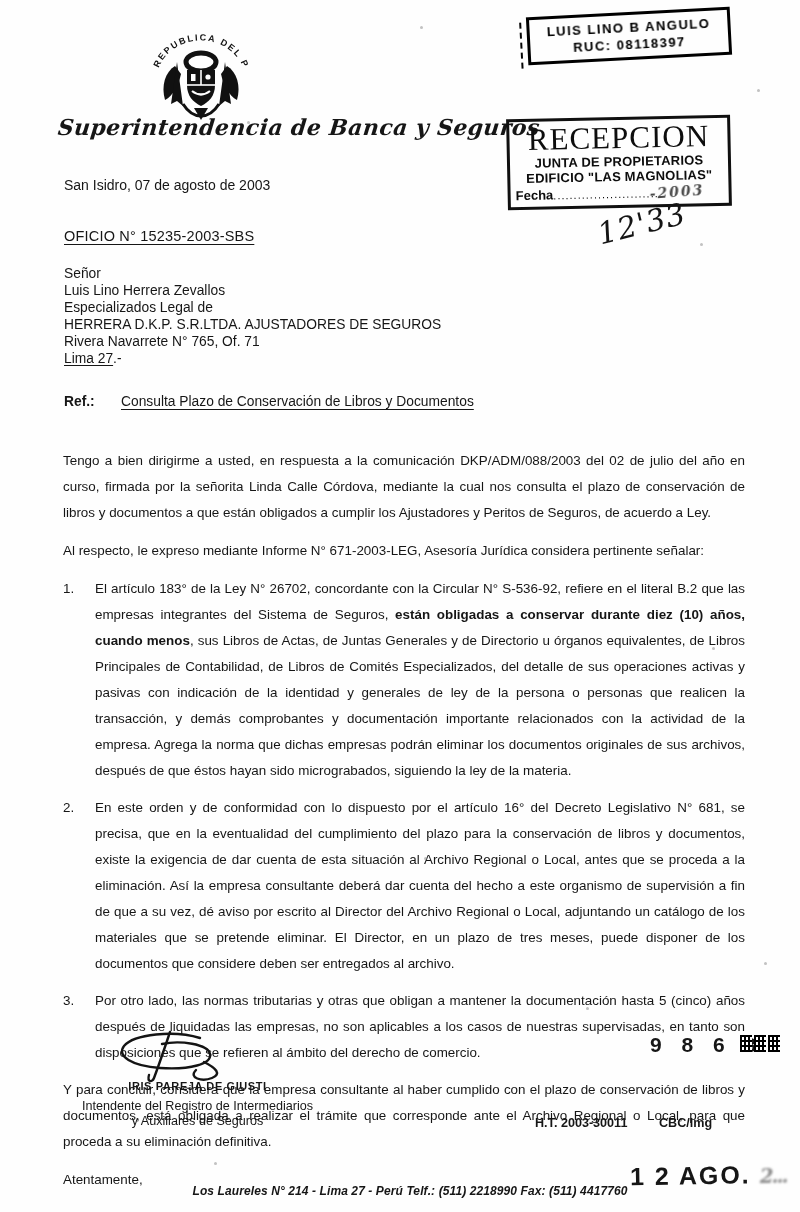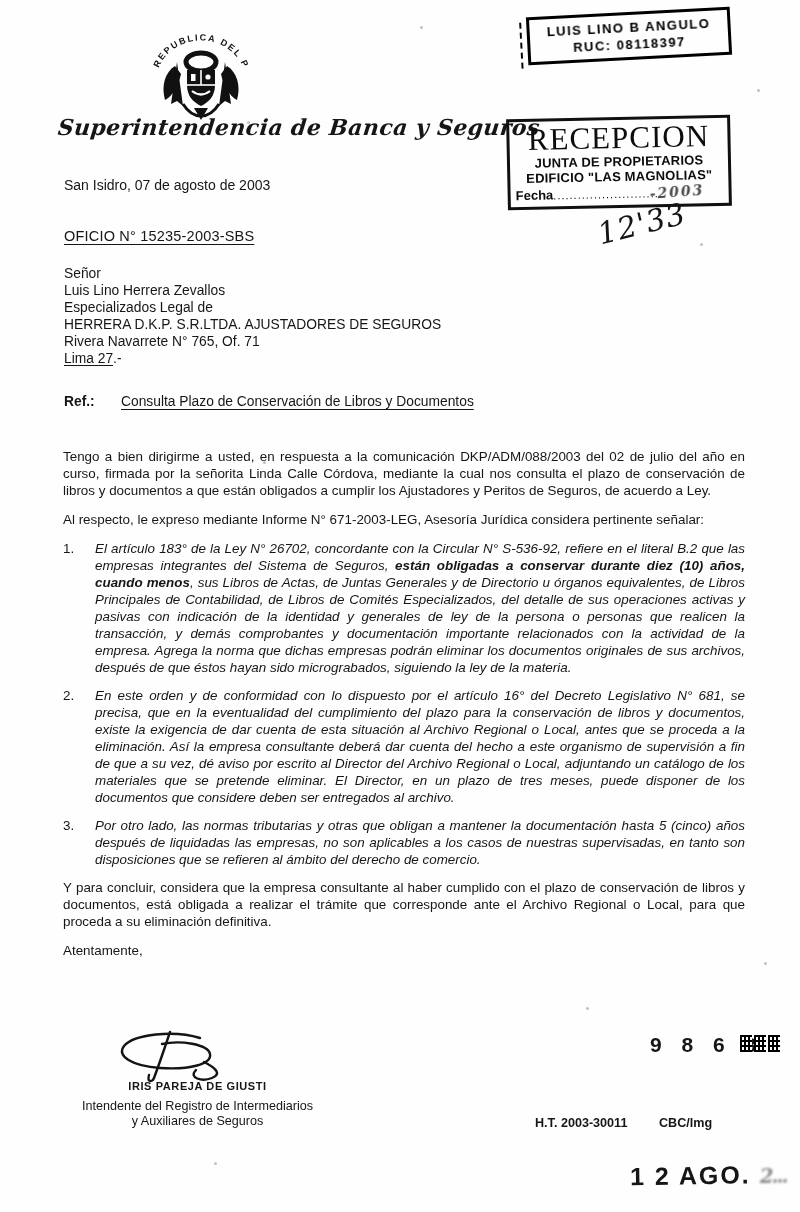--- a/index.html
+++ b/index.html
@@ -65,26 +65,26 @@
   }
   .addressee { position:absolute; left:64px; top:266px; font-size:13.8px; line-height:16.9px; }
   .city-underline { text-decoration:underline; text-underline-offset:2px; }
   .ref-row { position:absolute; left:64px; top:394px; display:flex; font-size:13.8px; }
   .ref-label { width:57px; font-weight:bold; }
   .ref-text { text-decoration:underline; text-underline-offset:3px; }
 
   
   .body-block {
     position:absolute; left:63px; top:448px; width:682px;
-    font-size:13.4px; line-height:17px; text-align:justify;
+    font-size:13.4px; line-height:26px; text-align:justify;
   }
   .para { margin-bottom:12px; }
   .item { display:flex; margin-bottom:11px; }
   .item-num { width:32px; flex:none; }
-  .item-text { flex:1; text-align:justify;font-style:italic; }
+  .item-text { flex:1; text-align:justify; }
   .bold { font-weight:bold; }
   .farewell { margin-top:8px; text-align:left; }
 
   
   .signature-svg { position:absolute; left:104px; top:1028px; }
   .signer-name {
     position:absolute; left:75px; top:1080px; width:245px; text-align:center;
     font-weight:bold; font-size:11px; letter-spacing:0.6px;
   }
   .signer-title1, .signer-title2 {
@@ -229,20 +229,21 @@
   <div class="registry-number">9 8 6 3</div>
   <div class="smudge" style="left:740px;">
     <span></span><span></span><span></span>
   </div>
 
   <div class="ht-row">
     <span class="ht-code">H.T. 2003-30011</span>
     <span>CBC/lmg</span>
   </div>
 
+  <div class="footer-address">Los Laureles N° 214 - Lima 27 - Perú Telf.: (511) 2218990   Fax: (511) 4417760</div>
 
   <div class="received-stamp">
     <span>1 2 AGO.</span>
     <span class="received-year">2...</span>
   </div>
 
   <div>
     <div class="dot" style="left:247px; top:121px;"></div>
     <div class="dot" style="left:420px; top:26px;"></div>
     <div class="dot" style="left:757px; top:89px;"></div>

